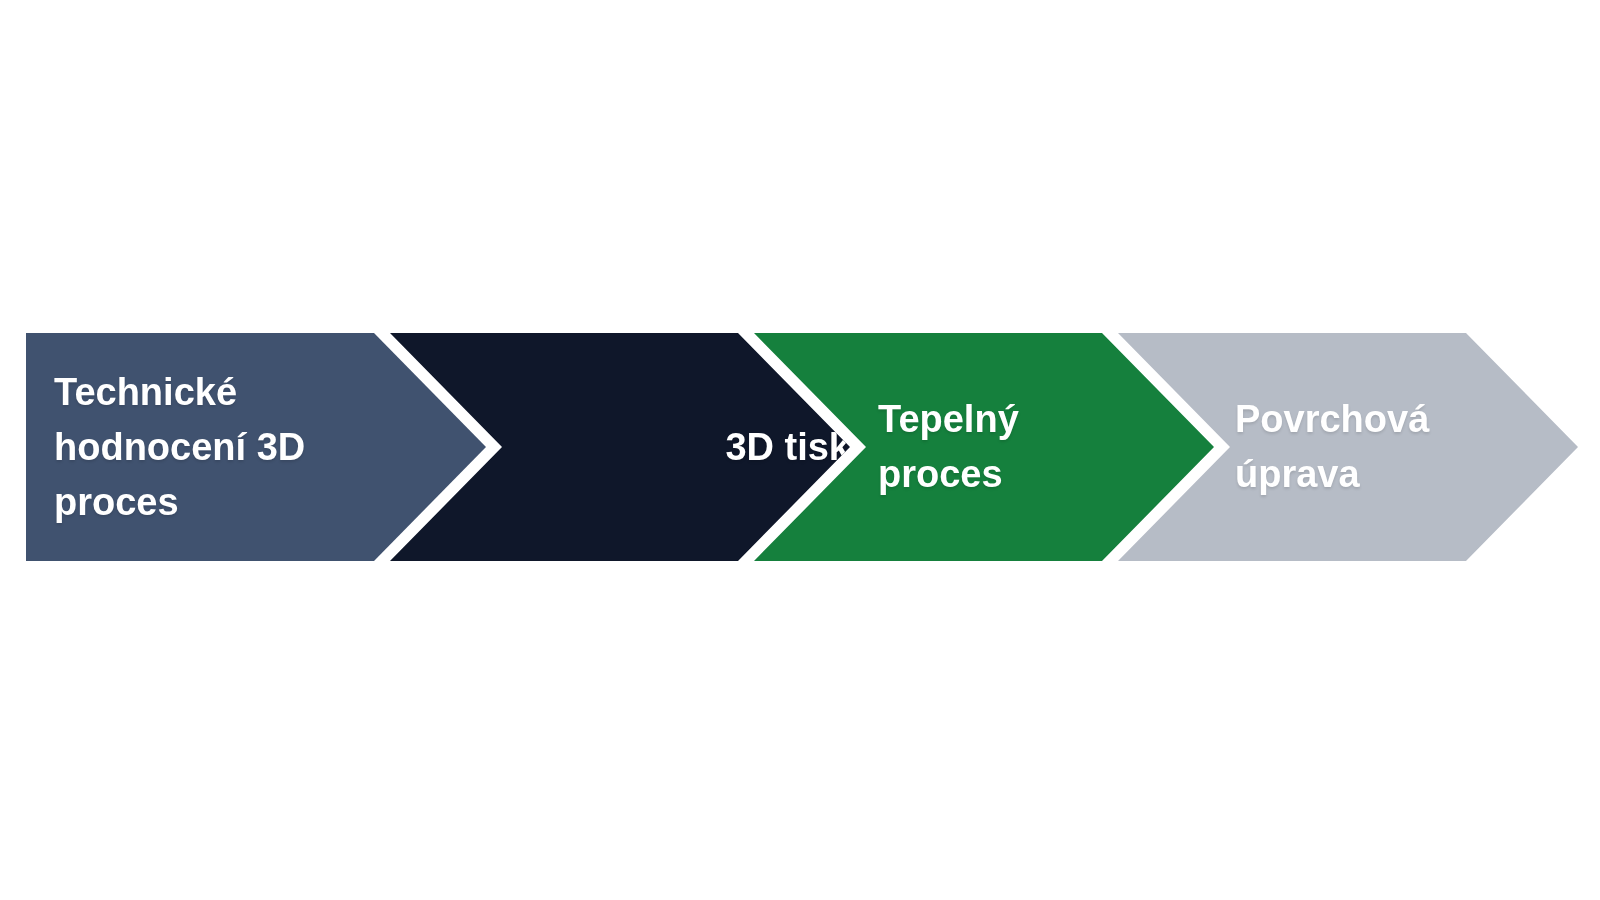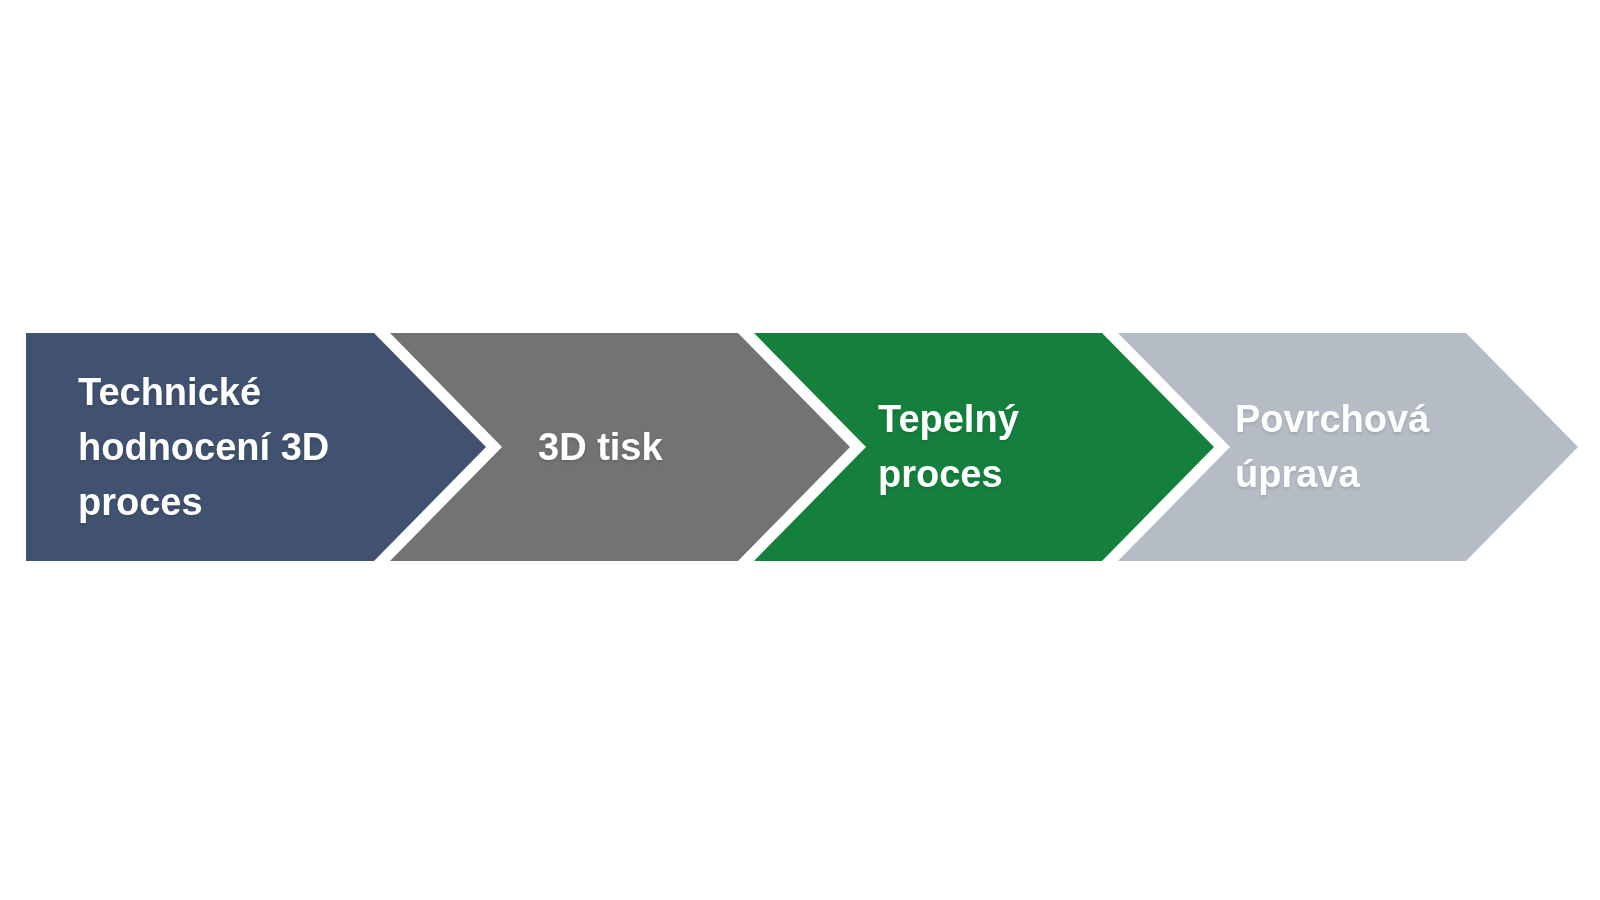--- a/index.html
+++ b/index.html
@@ -37,39 +37,39 @@
 
   .chev-label {
     color: #ffffff;
     font-weight: 700;
     font-size: 38px;
     line-height: 55px;
     text-align: left;
     text-shadow: 0 2px 3px rgba(0,0,0,0.12);
     white-space: nowrap;
   }
-  .chev:nth-of-type(1) .chev-label { padding-left: 52px;  }
+  .chev:nth-of-type(1) .chev-label { padding-left: 28px;  }
   .chev:nth-of-type(2) .chev-label { padding-left: 148px; }
   .chev:nth-of-type(3) .chev-label { padding-left: 124px; }
   .chev:nth-of-type(4) .chev-label { padding-left: 117px; }
 </style>
 </head>
 <body>
 
 <div class="canvas">
 
   <div class="chev chev--first" style="background: rgb(64, 82, 111);">
     <div class="chev-label">
       <div>Technické</div>
       <div>hodnocení 3D</div>
       <div>proces</div>
     </div>
   </div>
 
-  <div class="chev" style="background: #737373;">
+  <div class="chev" style="background: #0f172a; justify-content: flex-end;">
     <div class="chev-label">
       <div>3D tisk</div>
     </div>
   </div>
 
   <div class="chev" style="background: #15803d;">
     <div class="chev-label">
       <div>Tepelný</div>
       <div>proces</div>
     </div>

